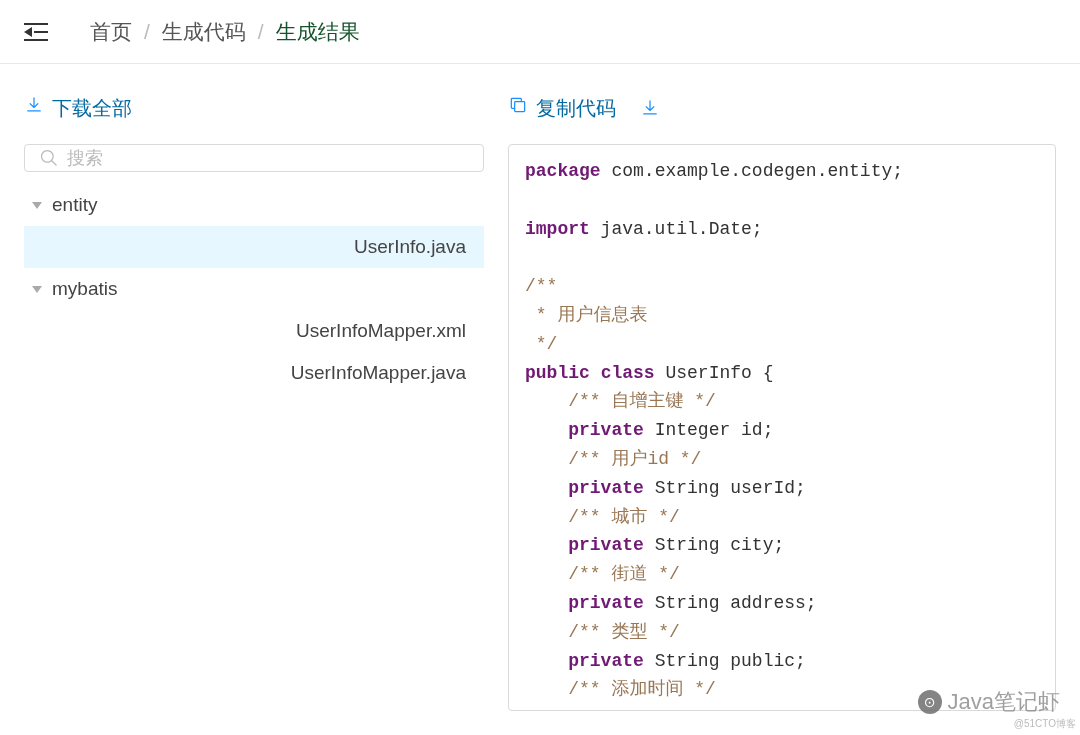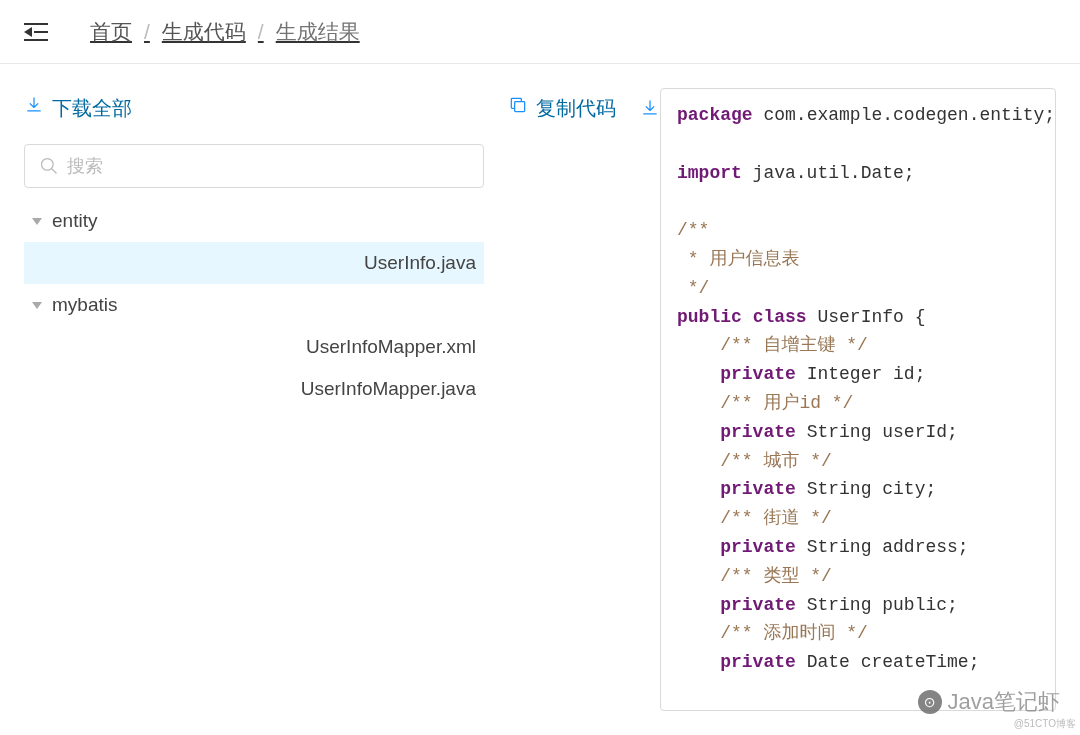--- a/index.html
+++ b/index.html
@@ -29,49 +29,49 @@
     }
     .menu-toggle-icon span { display: block; background: #333; height: 2px; }
     .menu-toggle-icon span:nth-child(1) { width: 100%; }
     .menu-toggle-icon span:nth-child(2) { width: 60%; align-self: flex-end; position: relative; }
     .menu-toggle-icon span:nth-child(2)::before {
       content: ""; position: absolute; left: -10px; top: -4px;
       border-top: 5px solid transparent; border-bottom: 5px solid transparent;
       border-right: 8px solid #333;
     }
     .menu-toggle-icon span:nth-child(3) { width: 100%; }
-    .breadcrumb { font-size: 21px; display: flex; align-items: center; gap: 12px; margin-left: 24px; text-decoration: underline; }
+    .breadcrumb { font-size: 21px; display: flex; align-items: center; gap: 12px; margin-left: 24px; }
     .breadcrumb .bc-item { color: #555; cursor: pointer; }
     .breadcrumb .bc-sep { color: #bbb; }
-    .breadcrumb .bc-current { color: #737373; }
+    .breadcrumb .bc-current { color: #14532d; }
     .body-wrap { display: flex; padding: 24px; gap: 24px; height: calc(100% - 64px); }
     .left-panel { width: 460px; display: flex; flex-direction: column; }
-    .right-panel { flex: 1; display: flex; flex-direction: row; }
+    .right-panel { flex: 1; display: flex; flex-direction: column; }
     .action-bar { display: flex; align-items: center; gap: 24px; height: 40px; margin-bottom: 16px; }
     .action-link {
       color: #0369a1; font-size: 20px; display: inline-flex; 
       gap: 8px; cursor: pointer;
     }
     .icon-svg { width: 20px; height: 20px; stroke: #1890ff; fill: none; stroke-width: 1.5; }
     .search-box {
-      border: 1px solid #d9d9d9; border-radius: 4px; height: 44px;
+      border: 1px solid #d9d9d9; border-radius: 4px; height: 28px;
       display: flex; align-items: center; padding: 0 14px; margin-bottom: 12px;
     }
     .search-box .search-icon { color: #bbb; margin-right: 8px; }
     .search-box input {
       border: none; outline: none; flex: 1; font-size: 18px; color: #555;
     }
     .search-box input::placeholder { color: #bbb; }
     .tree { font-size: 19px; color: #444; text-align: right; }
     .tree-folder { display: flex; align-items: center; gap: 10px; padding: 10px 8px; cursor: pointer; }
     .tree-folder .caret {
       width: 0; height: 0; border-left: 5px solid transparent;
       border-right: 5px solid transparent; border-top: 7px solid #aaa;
     }
-    .tree-file { padding: 10px 8px 10px 56px; cursor: pointer; }
+    .tree-file { padding: 10px 18px 10px 56px; cursor: pointer; }
     .tree-file.selected { background: #e6f7ff; }
     .code-box {
       border: 1px solid #d9d9d9; border-radius: 4px; flex: 1; overflow: auto;
       padding: 12px 16px; font-family: "Courier New", Consolas, monospace;
       font-size: 18px; line-height: 1.6; white-space: pre;
     }
     .tok-kw { color: #701a75; font-weight: bold; }
     .tok-cm { color: #997755; }
     .watermark {
       position: absolute; right: 20px; bottom: 18px; color: #888;

